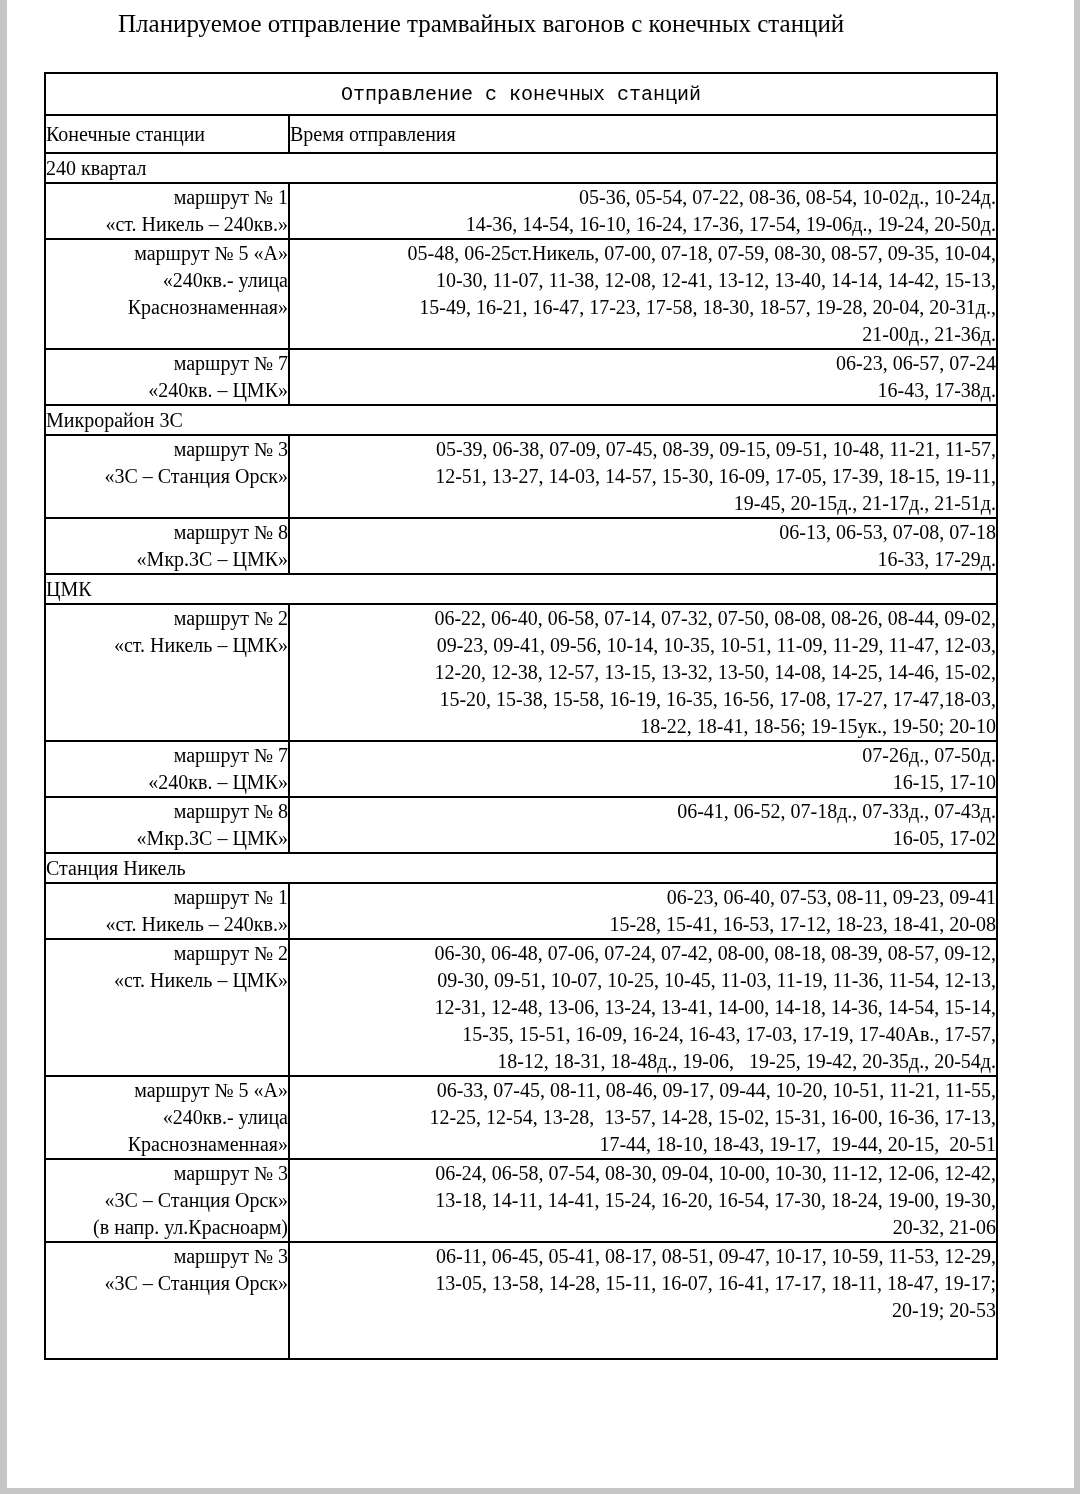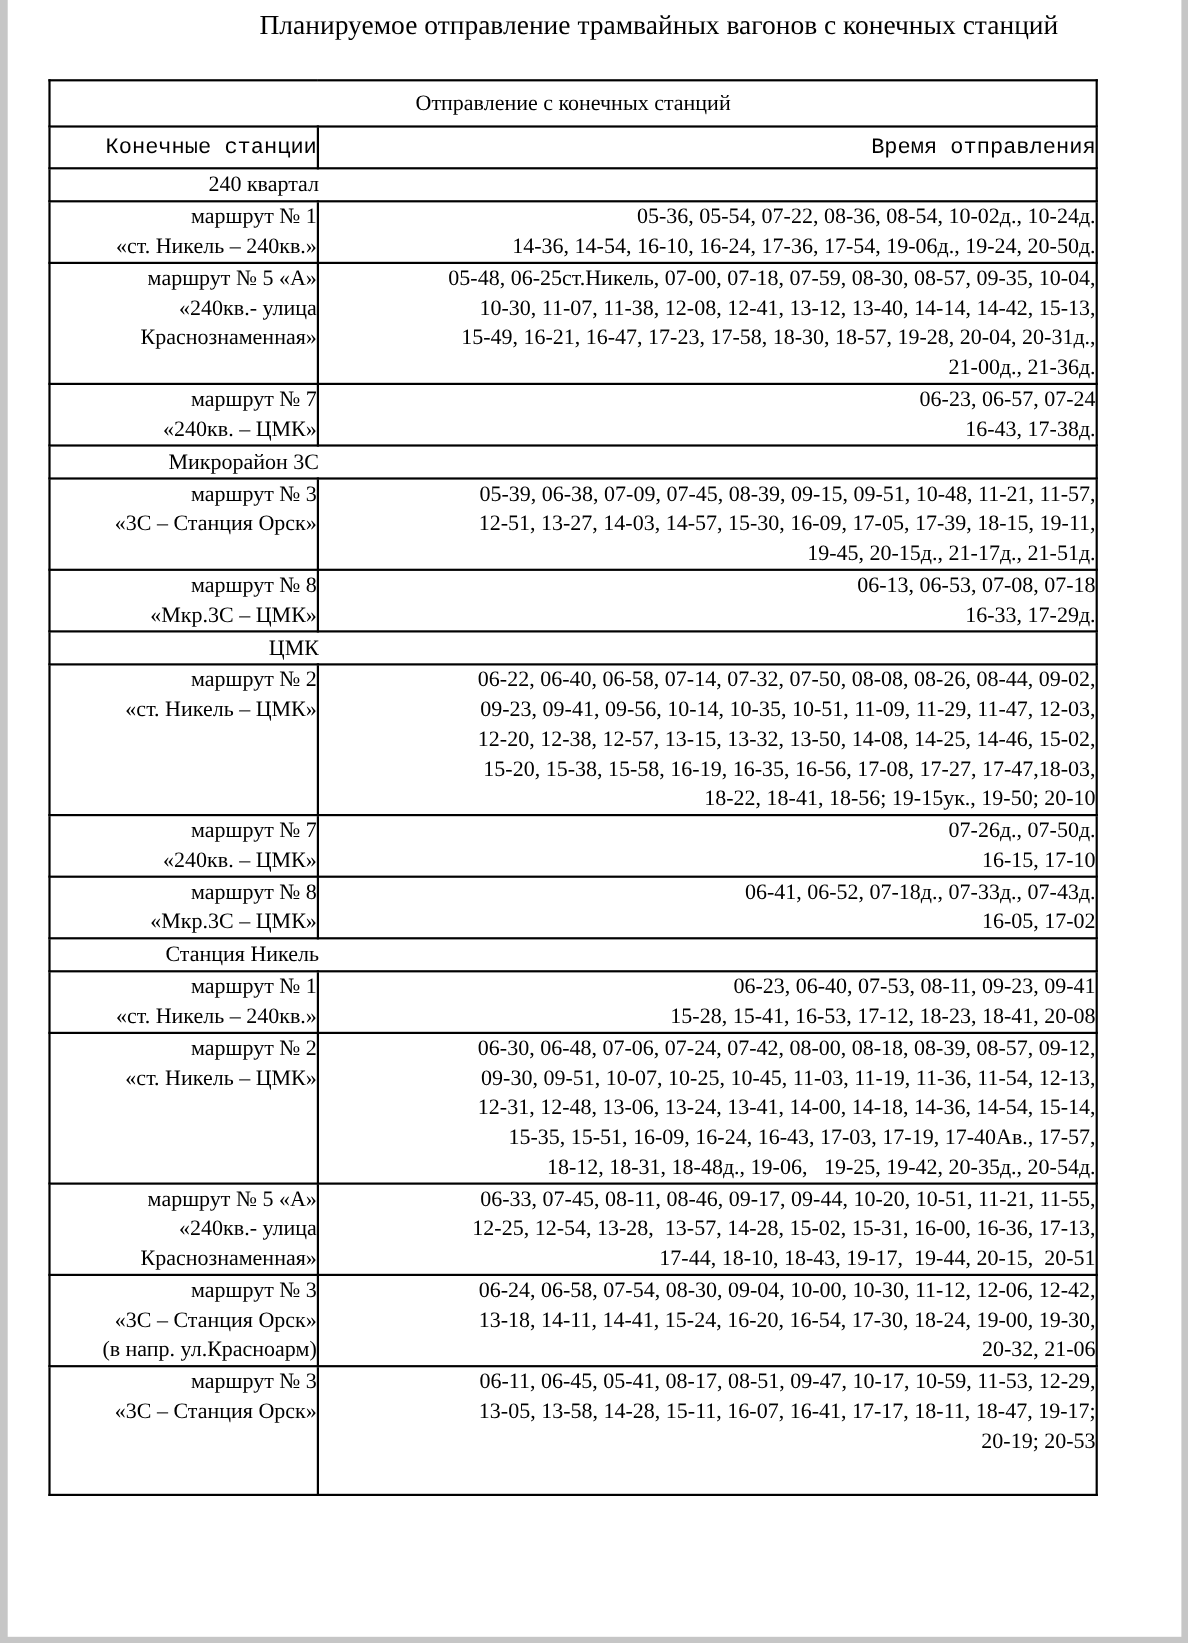--- a/index.html
+++ b/index.html
@@ -11,43 +11,42 @@
     position: relative;
     overflow: hidden;
   }
   .edge { position: absolute; background: #c6c6c6; }
   .edge-left   { left: 0; top: 0; width: 7px; height: 1494px; }
   .edge-right  { right: 0; top: 0; width: 6px; height: 1494px; }
   .edge-bottom { left: 0; top: 1488px; width: 1080px; height: 6px; }
 
   .title-wrap {
     padding: 8px 0 0 118px;
-    text-align: center;
     font-size: 25px;
     line-height: 31px;
   }
 
   table.schedule {
     position: absolute;
     left: 44px; top: 72px;
     width: 954px;
     border-collapse: collapse;
     table-layout: fixed;
   }
   .schedule td {
     border: 2px solid #000000;
     font-size: 20px;
     padding: 0;
     overflow: hidden;
   }
-  tr.head1 td { height: 40px; text-align: center; vertical-align: middle; }
-  tr.head2 td { height: 36px; text-align: right; vertical-align: middle; font-family: Liberation Mono, monospace; }
+  tr.head1 td { height: 40px; text-align: center; vertical-align: middle; font-family: Liberation Mono, monospace; }
+  tr.head2 td { height: 36px; text-align: left; vertical-align: middle; }
 
   tr.section-row td { height: 28px; vertical-align: middle; }
-  .section-name { width: 244px; text-align: right; }
+  .section-name { width: 244px; text-align: left; }
 
   .label-cell, .times-cell {
     vertical-align: top;
     white-space: pre-wrap;
     line-height: 27px;
     padding: 1px 3px 3px 4px;
     text-align: right;
   }
   #rows tr:last-child .label-cell,
   #rows tr:last-child .times-cell { padding-bottom: 34px; }

